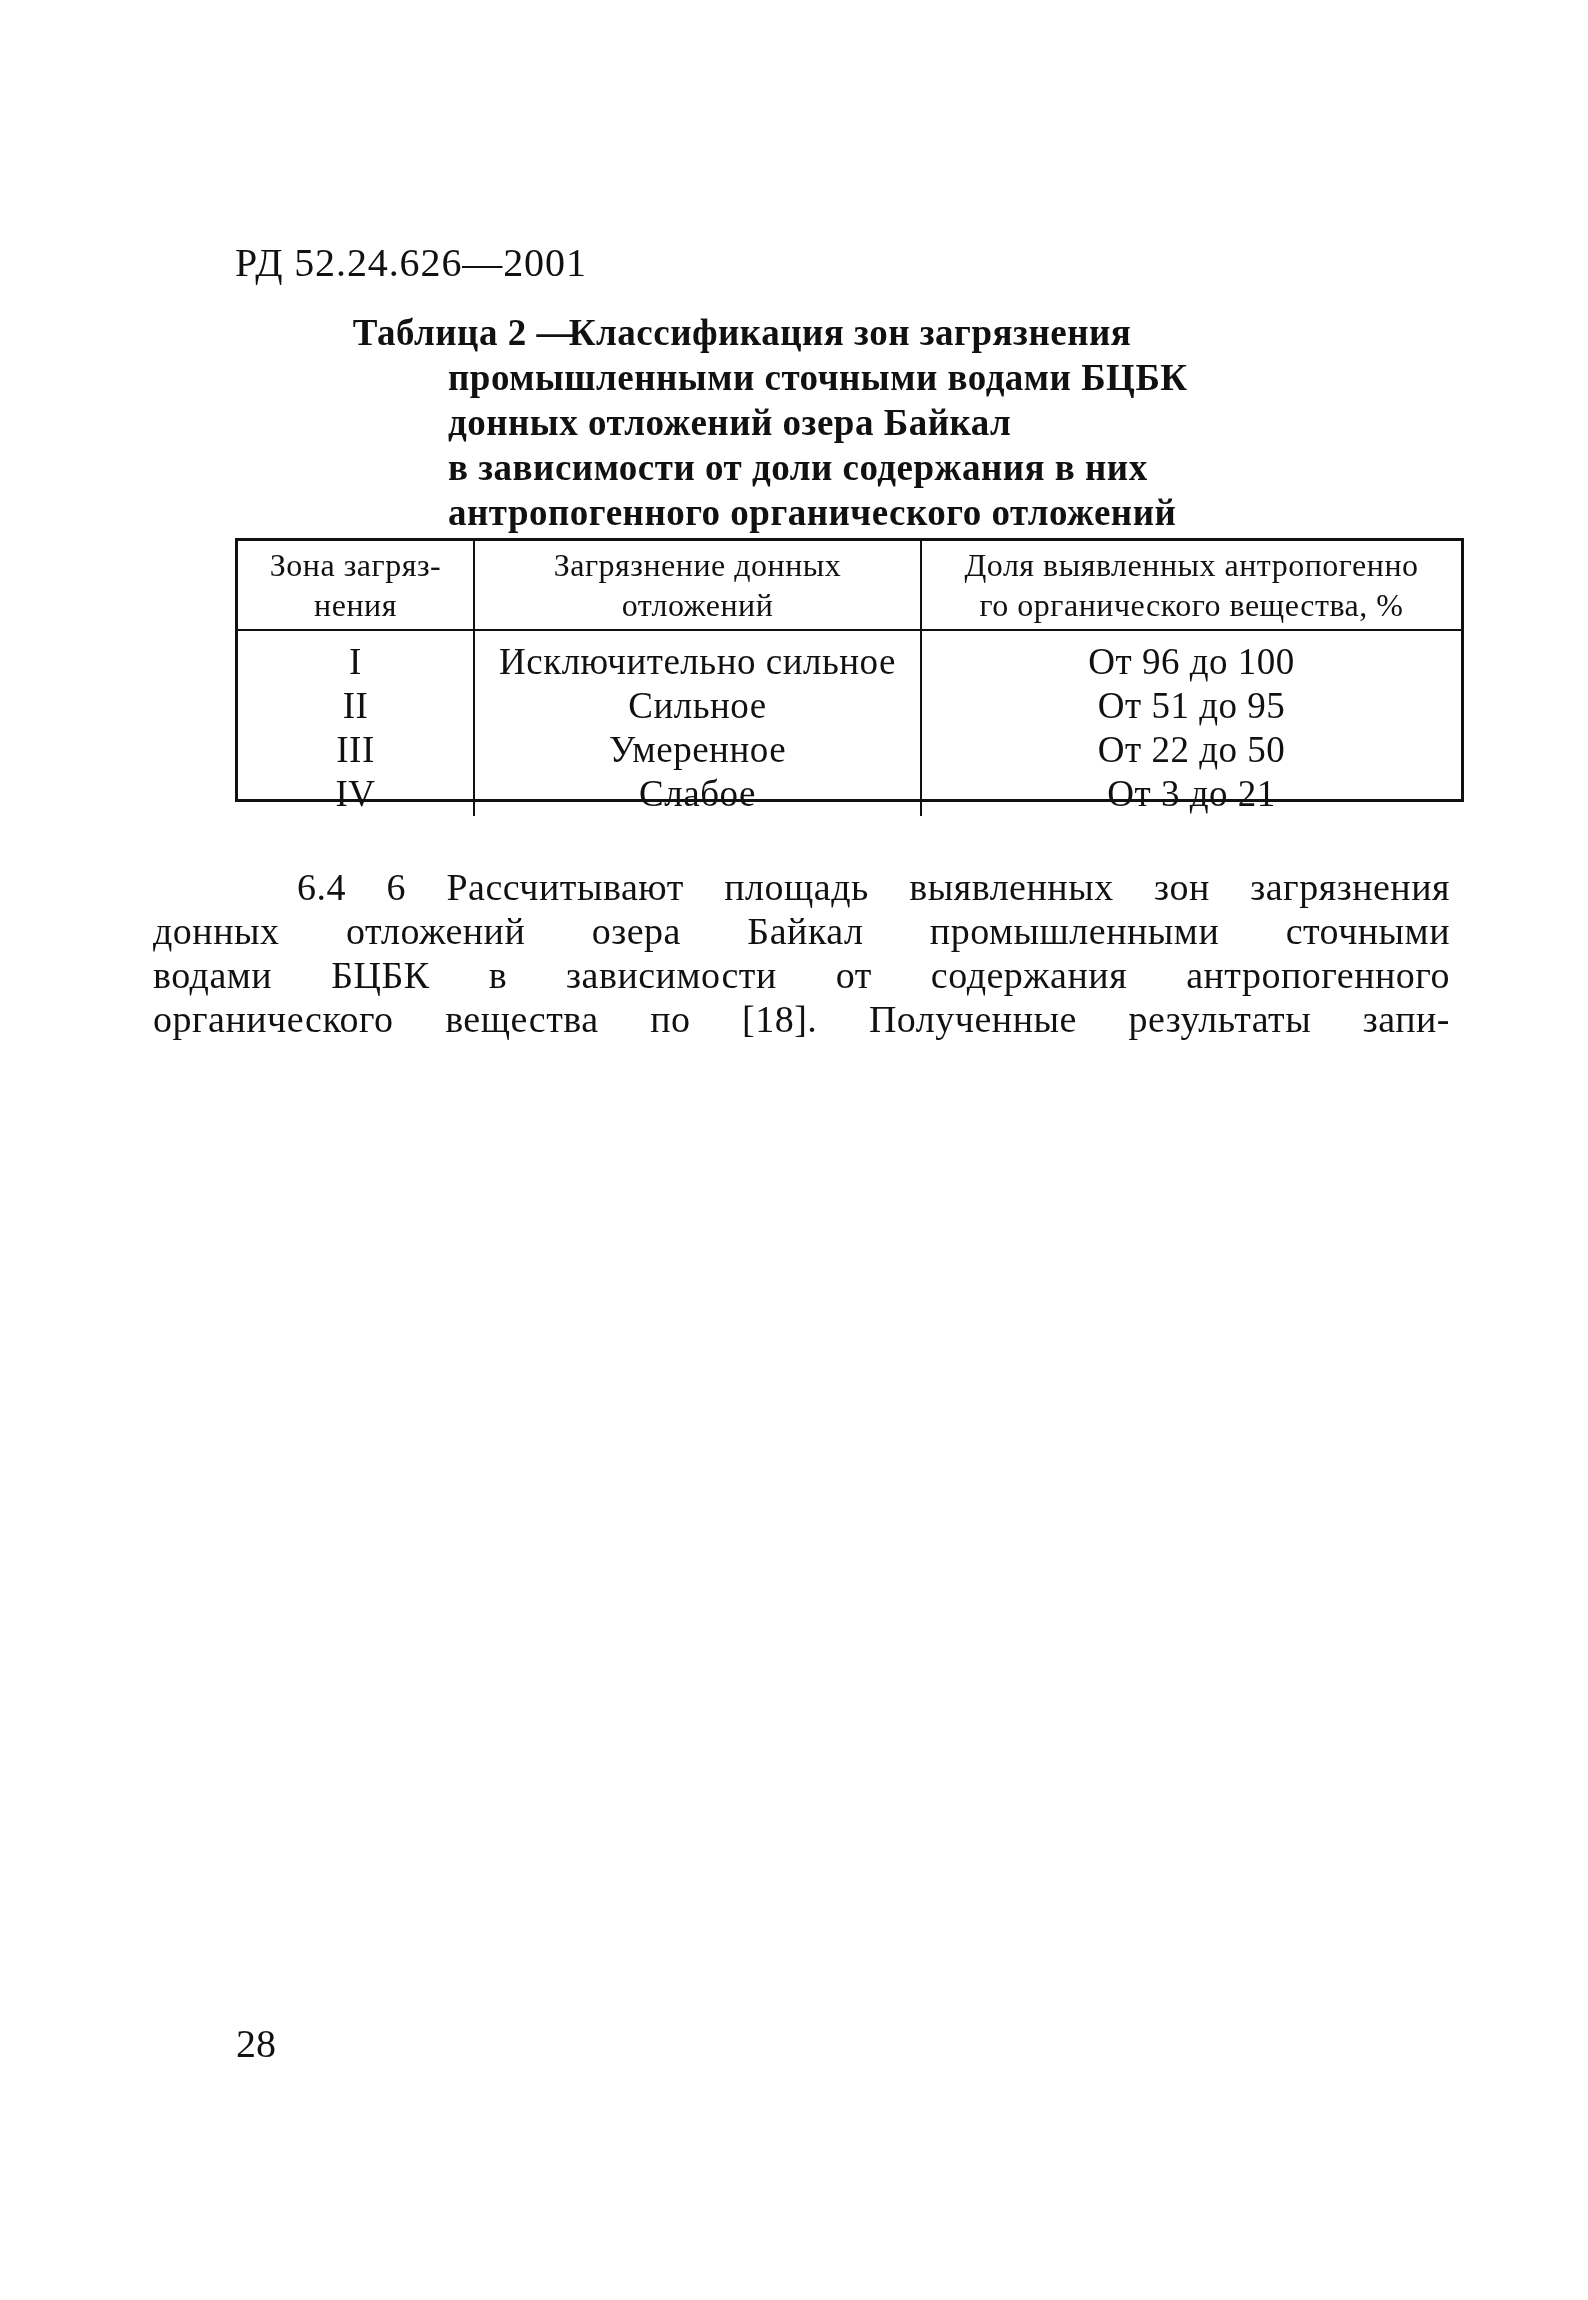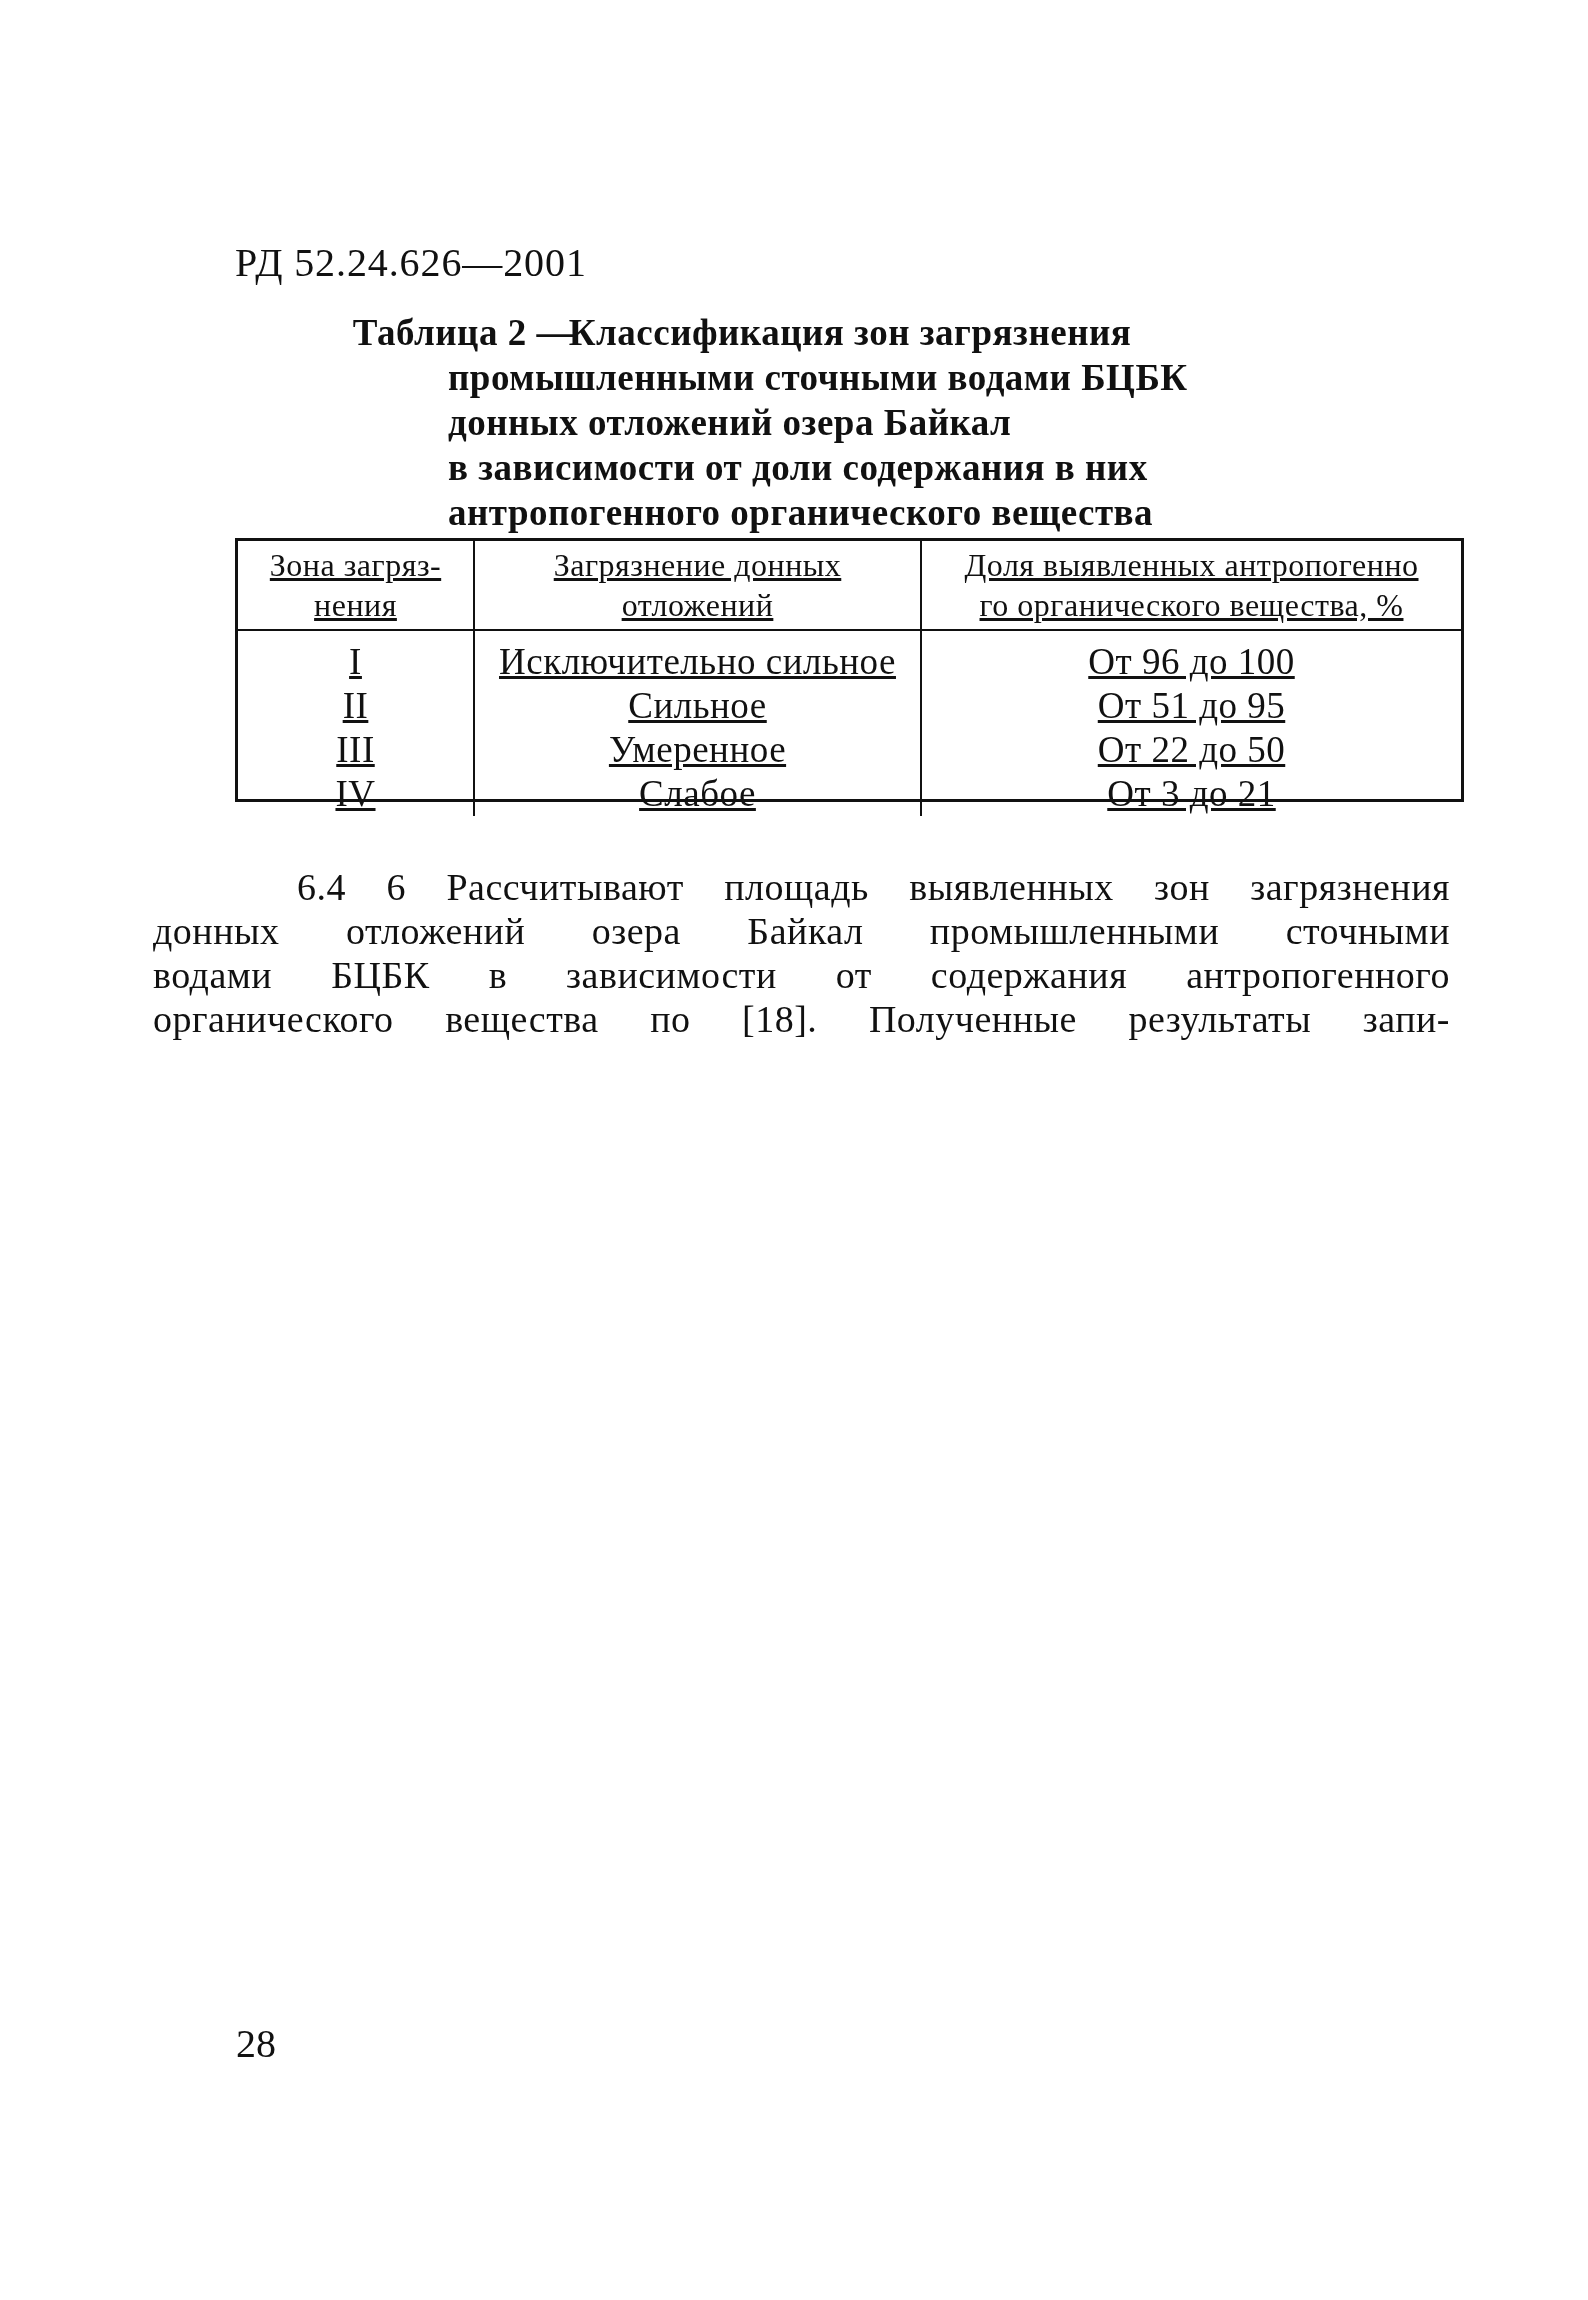--- a/index.html
+++ b/index.html
@@ -63,21 +63,20 @@
     grid-template-rows: 90px 1fr;
     box-sizing: border-box;
   }
   .ztable .cell {
     box-sizing: border-box;
     display: flex;
     flex-direction: column;
     justify-content: center;
     align-items: center;
     text-align: center;
-    text-decoration: underline;
   }
   .ztable .col-a, .ztable .col-b { border-right: 2.8px solid #111111; }
   .ztable .hcell {
     border-bottom: 2.8px solid #111111;
     font-size: 32px;
     line-height: 40px;
     letter-spacing: 0.5px;
   }
   .ztable .bcell {
     justify-content: flex-start;
@@ -123,21 +122,21 @@
 
   <div class="caption">
     <div class="caption-line1">
       <span class="caption-label">Таблица 2 —</span>
       <span>Классификация зон загрязнения</span>
     </div>
     <div class="caption-rest">
       <div>промышленными сточными водами БЦБК</div>
       <div>донных отложений озера Байкал</div>
       <div>в зависимости от доли содержания в них</div>
-      <div>антропогенного органического вещества</div>
+      <div>антропогенного органического отложений</div>
     </div>
   </div>
 
   <div class="ztable">
     <div class="cell hcell col-a">
       <div>Зона загряз-</div>
       <div>нения</div>
     </div>
     <div class="cell hcell col-b">
       <div>Загрязнение донных</div>

